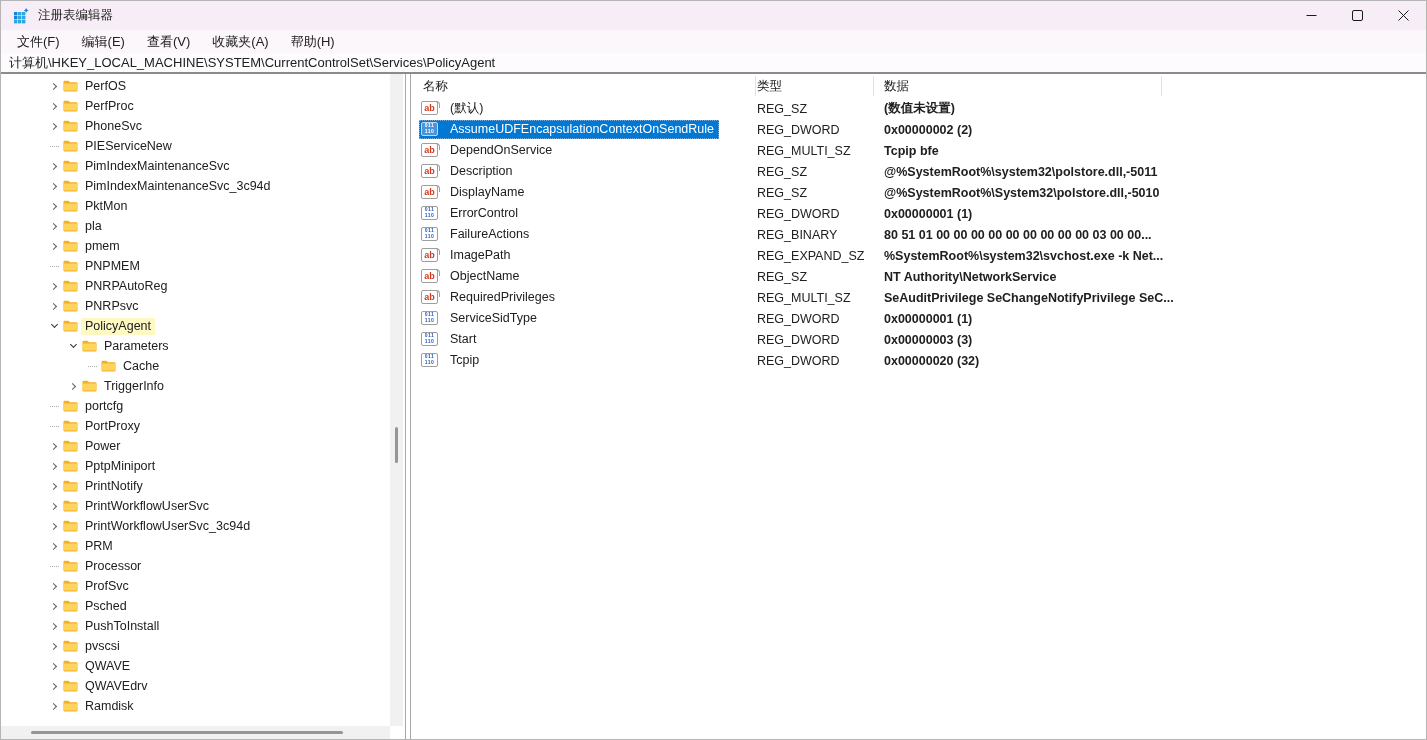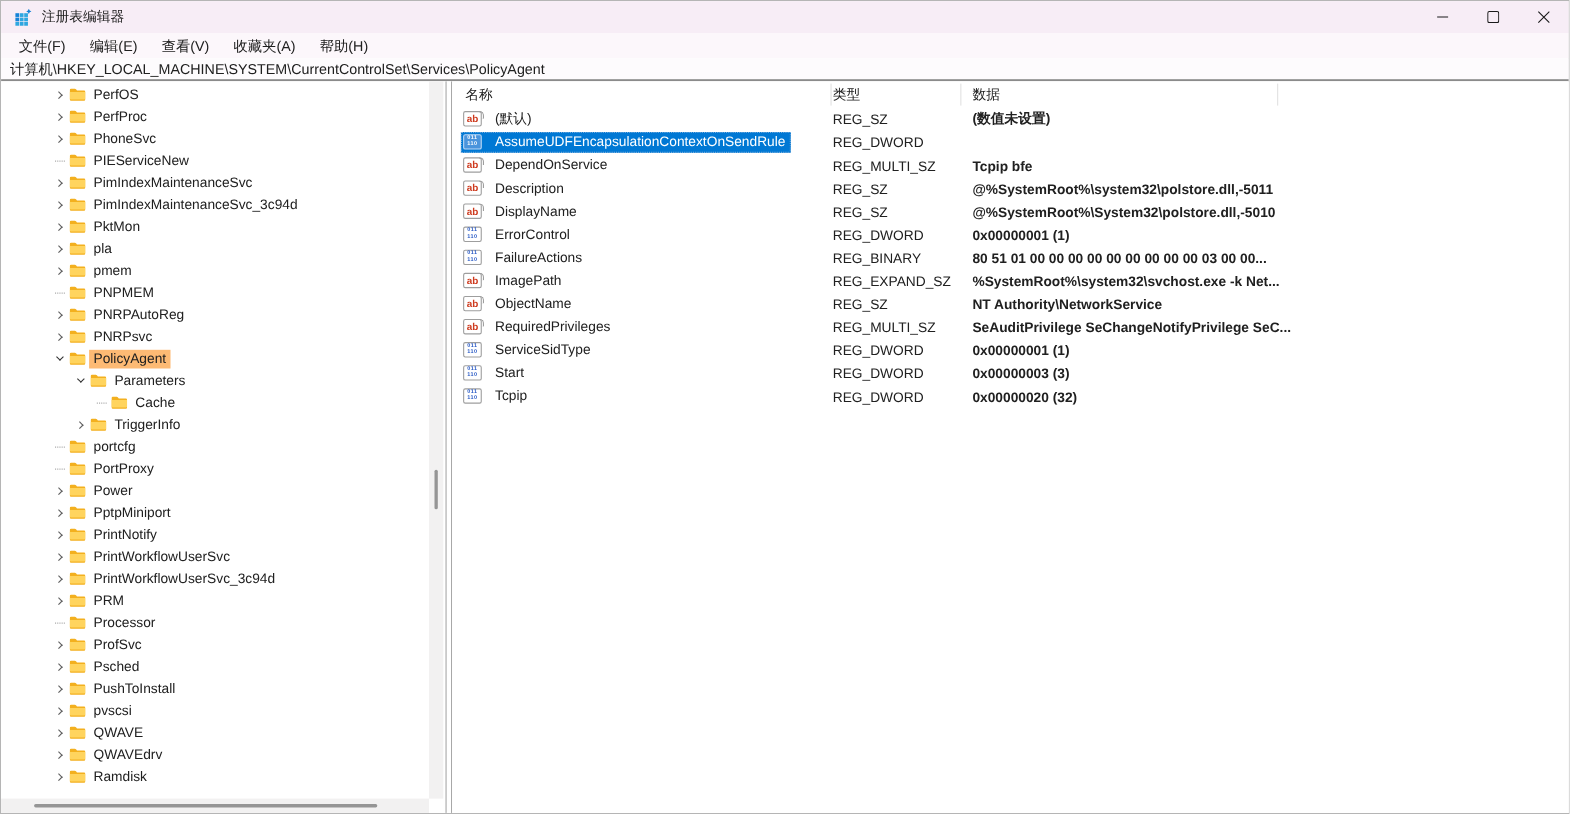--- a/index.html
+++ b/index.html
@@ -39,21 +39,21 @@
   .tree-item.lvl2 { padding-left:84px; }
   .twisty { width:14px; height:20px; flex:none; display:flex; align-items:center; justify-content:center; }
   .twisty i { display:block; }
   .twisty.collapsed i { width:5px; height:5px; border-top:1px solid #5e5e5e; border-right:1px solid #5e5e5e;
     transform:rotate(45deg); margin-left:-2px; }
   .twisty.expanded i { width:5px; height:5px; border-top:1px solid #333; border-right:1px solid #333;
     transform:rotate(135deg); margin-top:-3px; }
   .twisty.leaf i { width:9px; height:0; border-top:1px dotted #ababab; }
   .folder { width:15px; height:12px; flex:none; margin-left:2px; }
   .tlabel { font-size:12.5px; padding:1px 4px 2px 4px; margin-left:3px; }
-  .tree-item.selected .tlabel { background:#fdba74; }
+  .tree-item.selected .tlabel { background:#fef9c3; }
 
   
   .vscroll { position:absolute; top:0; right:2px; width:13px; bottom:13px; background:#f2f1f1; }
   .vthumb { position:absolute; left:5px; width:3px; top:353px; height:36px; background:#959595; border-radius:2px; }
   .hscroll { position:absolute; left:0; right:15px; bottom:0; height:13px; background:#f2f1f1; }
   .hthumb { position:absolute; top:5px; height:3px; left:30px; width:312px; background:#959595; border-radius:2px; }
 
   
   .vheader { height:24px; display:flex; align-items:center; position:relative; font-size:12.5px; }
   .hname { width:344px; padding-left:12px; }
@@ -486,20 +486,21 @@
     <div class="cell cdata">(数值未设置)</div>
   </div>
           <div class="vrow selected">
     <div class="cell cname">
       <span class="namewrap">
         <span class="vicon bin"></span>
         <span class="vname">AssumeUDFEncapsulationContextOnSendRule</span>
       </span>
     </div>
     <div class="cell ctype">REG_DWORD</div>
+    <div class="cell cdata">0x00000002 (2)</div>
   </div>
           <div class="vrow">
     <div class="cell cname">
       <span class="namewrap">
         <span class="vicon ab"></span>
         <span class="vname">DependOnService</span>
       </span>
     </div>
     <div class="cell ctype">REG_MULTI_SZ</div>
     <div class="cell cdata">Tcpip bfe</div>

